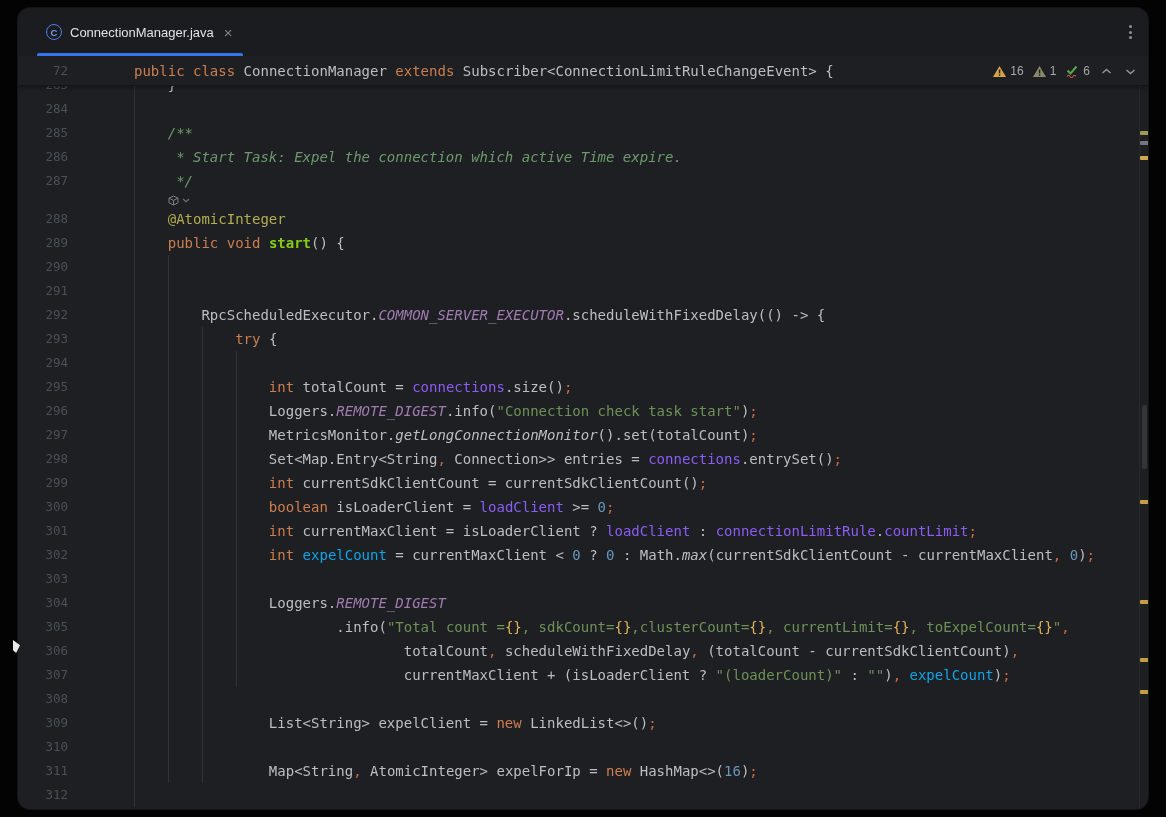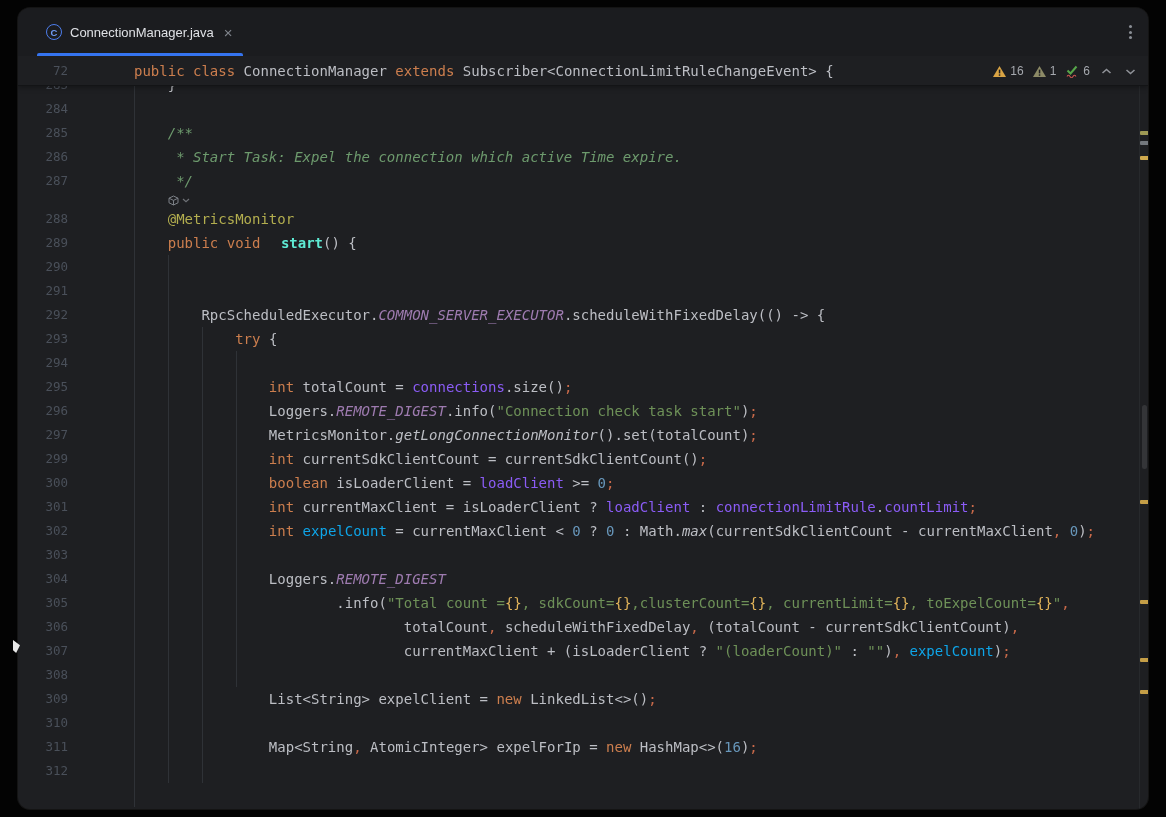--- a/index.html
+++ b/index.html
@@ -30,21 +30,21 @@
   .editor{position:absolute;inset:0;z-index:1;}
   .lines{position:absolute;left:0;top:65px;right:25px;}
   .crow{display:flex;height:24px;}
   .crow.inlay{height:14px;}
   .ln{flex:0 0 50px;text-align:right;font:12.5px/24px "DejaVu Sans Mono",monospace;color:#4A505A;}
   .codeline{white-space:pre;font:14px/24px "DejaVu Sans Mono",monospace;margin-left:66px;color:#BCBEC4;}
   .inlay .codeline{line-height:14px;padding-left:34px;display:flex;align-items:center;gap:3px;}
   .tk-def{color:#BCBEC4;}
   .tk-kw{color:#CC7E4E;}
   .tk-ann{color:#B3AE4F;}
-  .tk-meth{color:#5eead4;font-weight:600;margin-left:12px;}
+  .tk-meth{color:#84cc16;font-weight:600;}
   .tk-doc{color:#6D9A6D;font-style:italic;}
   .tk-cmt{color:#3FC0AC;}
   .tk-str{color:#6E9158;}
   .tk-stag{color:#E2B45A;}
   .tk-num{color:#6897BB;}
   .tk-fld{color:#8b5cf6;}
   .tk-sfld{color:#9E7BB0;font-style:italic;}
   .tk-smeth{color:#BCBEC4;font-style:italic;}
   .tk-punc{color:#CA6A4A;}
   .tk-und{color:#0ea5e9;text-underline-offset:3px;}
@@ -151,21 +151,21 @@
     <path d="M5.5 1 L10 3.2 V7.8 L5.5 10 L1 7.8 V3.2 Z" fill="none" stroke="#7C8087" stroke-width="1"></path>
     <path d="M1 3.2 L5.5 5.4 L10 3.2 M5.5 5.4 V10" fill="none" stroke="#7C8087" stroke-width="1"></path>
   </svg>
   <svg width="8" height="5">
     <path d="M1 1 L4 3.8 L7 1" stroke="#6E7176" stroke-width="1.2" fill="none"></path>
   </svg>
 </span>
         </div>
         <div class="crow">
           <span class="ln">288</span>
-          <span class="codeline"><span class="tk-def">    </span><span class="tk-ann">@MetricsMonitor</span></span>
+          <span class="codeline"><span class="tk-def">    </span><span class="tk-ann">@AtomicInteger</span></span>
         </div>
         <div class="crow">
           <span class="ln">289</span>
           <span class="codeline"><span class="tk-def">    </span><span class="tk-kw">public</span><span class="tk-def"> </span><span class="tk-kw">void</span><span class="tk-def"> </span><span class="tk-meth">start</span><span class="tk-def">() {</span></span>
         </div>
         <div class="crow">
           <span class="ln">290</span>
           <span class="codeline"></span>
         </div>
         <div class="crow">
@@ -187,20 +187,24 @@
           <span class="ln">295</span>
           <span class="codeline"><span class="tk-def">                </span><span class="tk-kw">int</span><span class="tk-def"> totalCount = </span><span class="tk-fld">connections</span><span class="tk-def">.size()</span><span class="tk-punc">;</span></span>
         </div>
         <div class="crow">
           <span class="ln">296</span>
           <span class="codeline"><span class="tk-def">                Loggers.</span><span class="tk-sfld">REMOTE_DIGEST</span><span class="tk-def">.info(</span><span class="tk-str">"Connection check task start"</span><span class="tk-def">)</span><span class="tk-punc">;</span></span>
         </div>
         <div class="crow">
           <span class="ln">297</span>
           <span class="codeline"><span class="tk-def">                MetricsMonitor.</span><span class="tk-smeth">getLongConnectionMonitor</span><span class="tk-def">().set(totalCount)</span><span class="tk-punc">;</span></span>
+        </div>
+        <div class="crow">
+          <span class="ln">298</span>
+          <span class="codeline"><span class="tk-def">                Set&lt;Map.Entry&lt;String</span><span class="tk-punc">,</span><span class="tk-def"> Connection&gt;&gt; entries = </span><span class="tk-fld">connections</span><span class="tk-def">.entrySet()</span><span class="tk-punc">;</span></span>
         </div>
         <div class="crow">
           <span class="ln">299</span>
           <span class="codeline"><span class="tk-def">                </span><span class="tk-kw">int</span><span class="tk-def"> currentSdkClientCount = currentSdkClientCount()</span><span class="tk-punc">;</span></span>
         </div>
         <div class="crow">
           <span class="ln">300</span>
           <span class="codeline"><span class="tk-def">                </span><span class="tk-kw">boolean</span><span class="tk-def"> isLoaderClient = </span><span class="tk-fld">loadClient</span><span class="tk-def"> &gt;= </span><span class="tk-num">0</span><span class="tk-punc">;</span></span>
         </div>
         <div class="crow">

